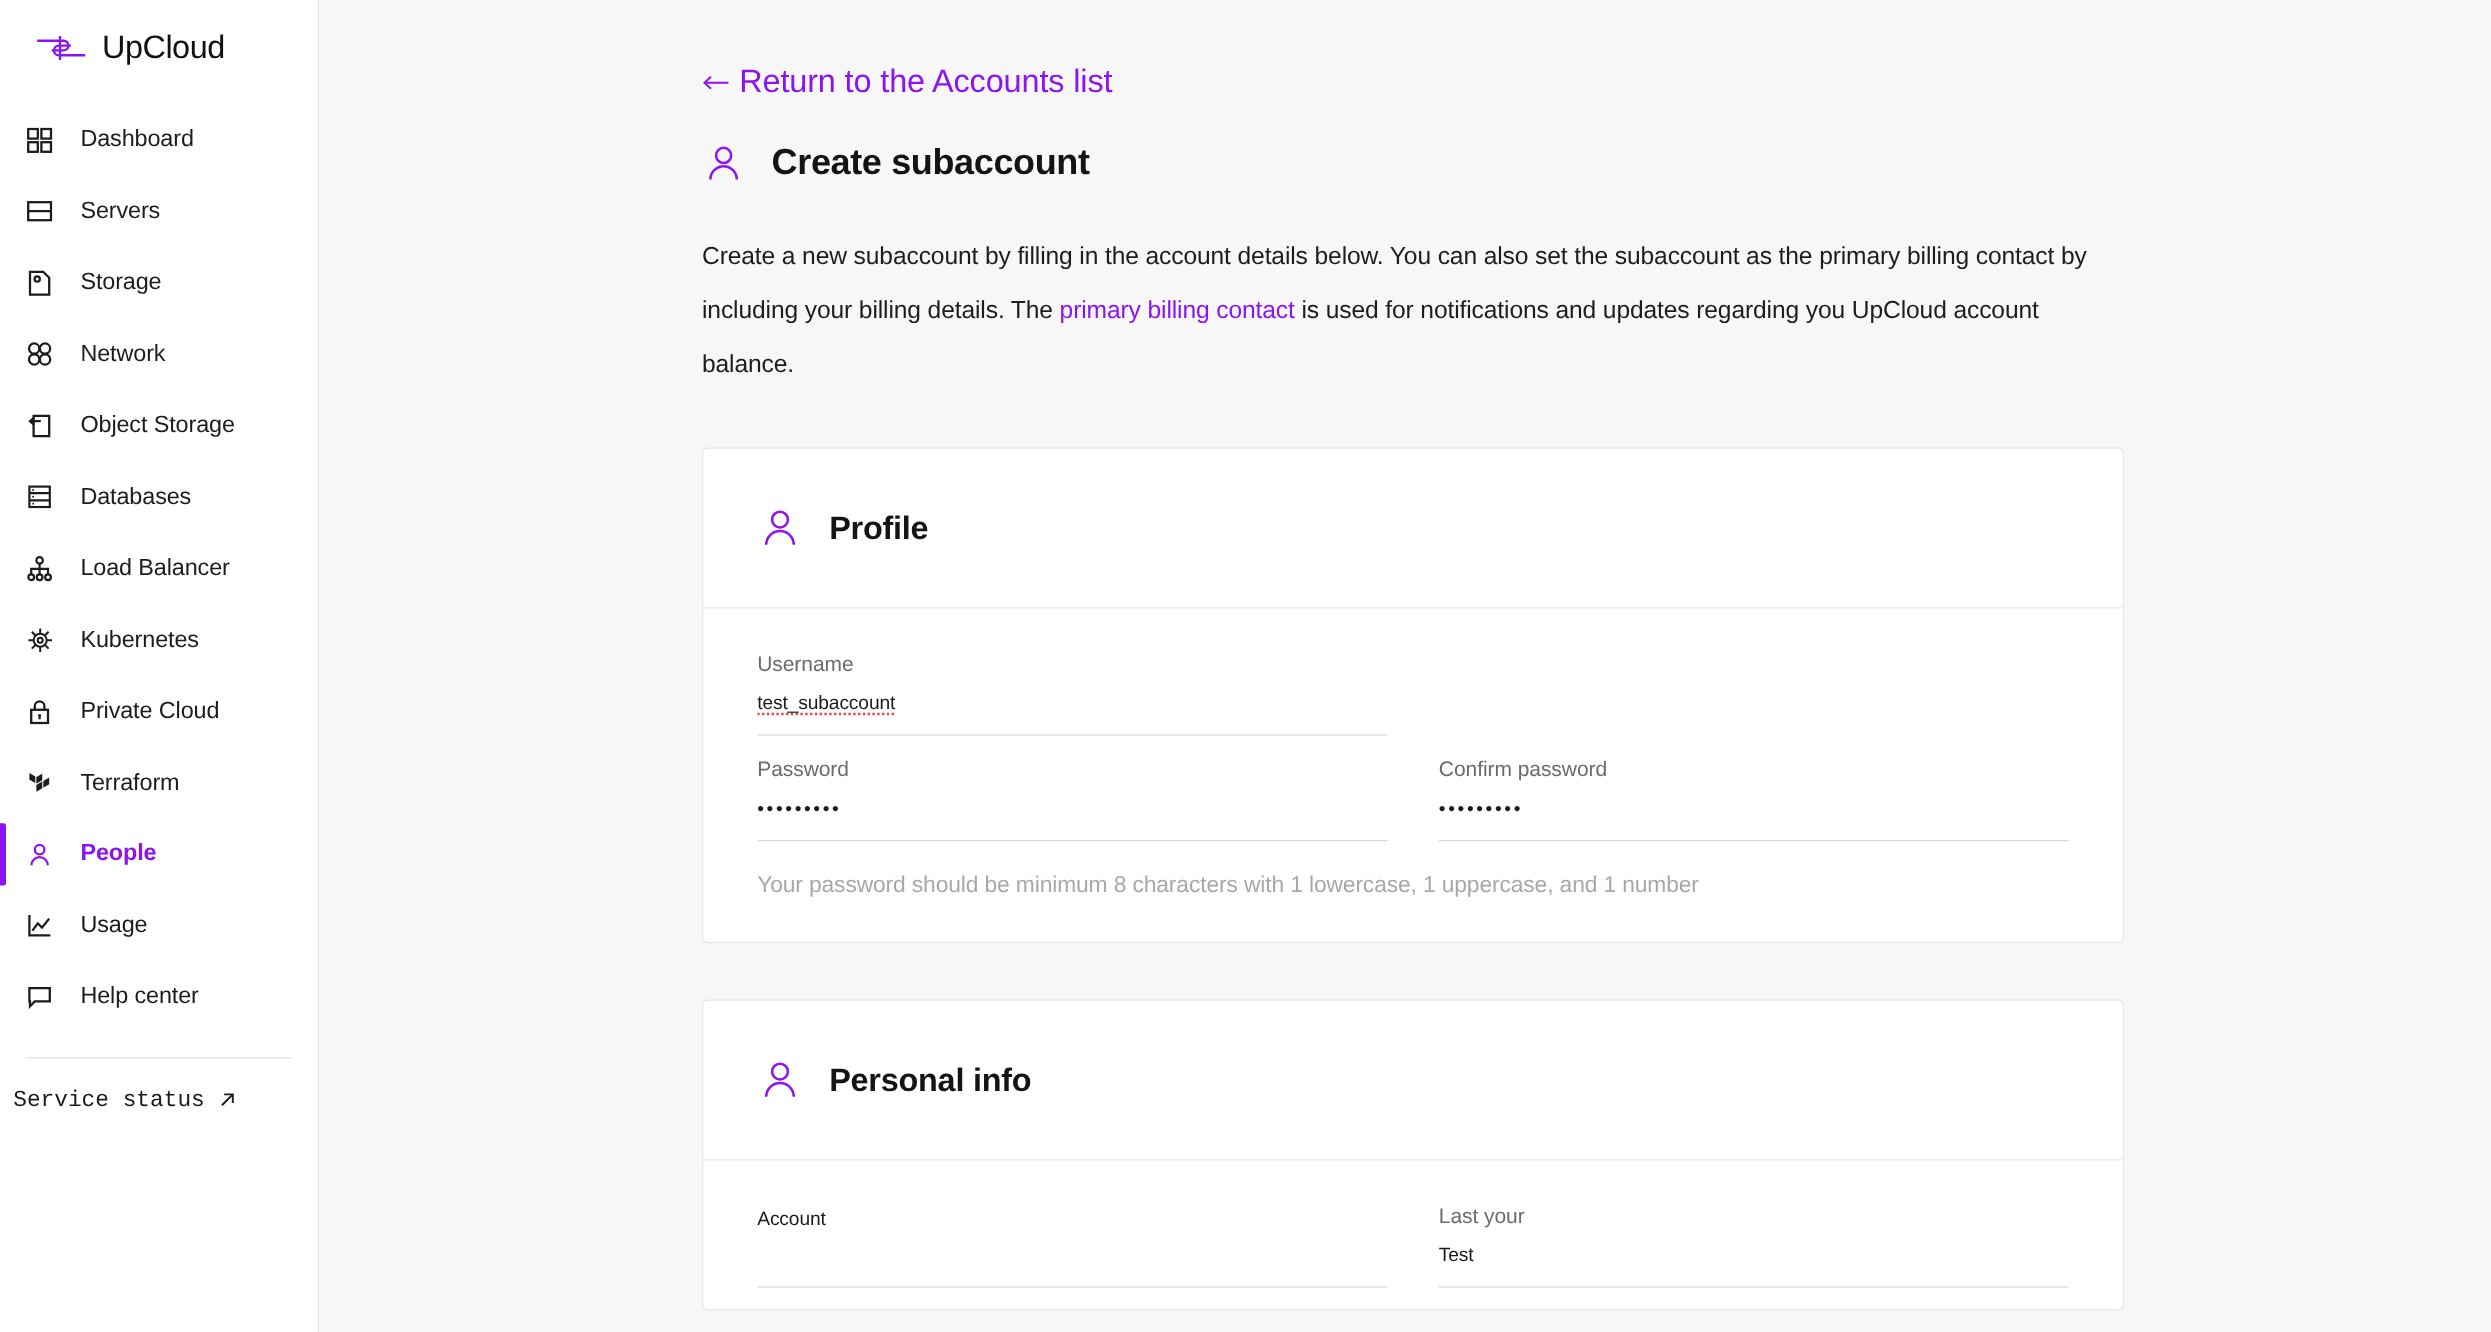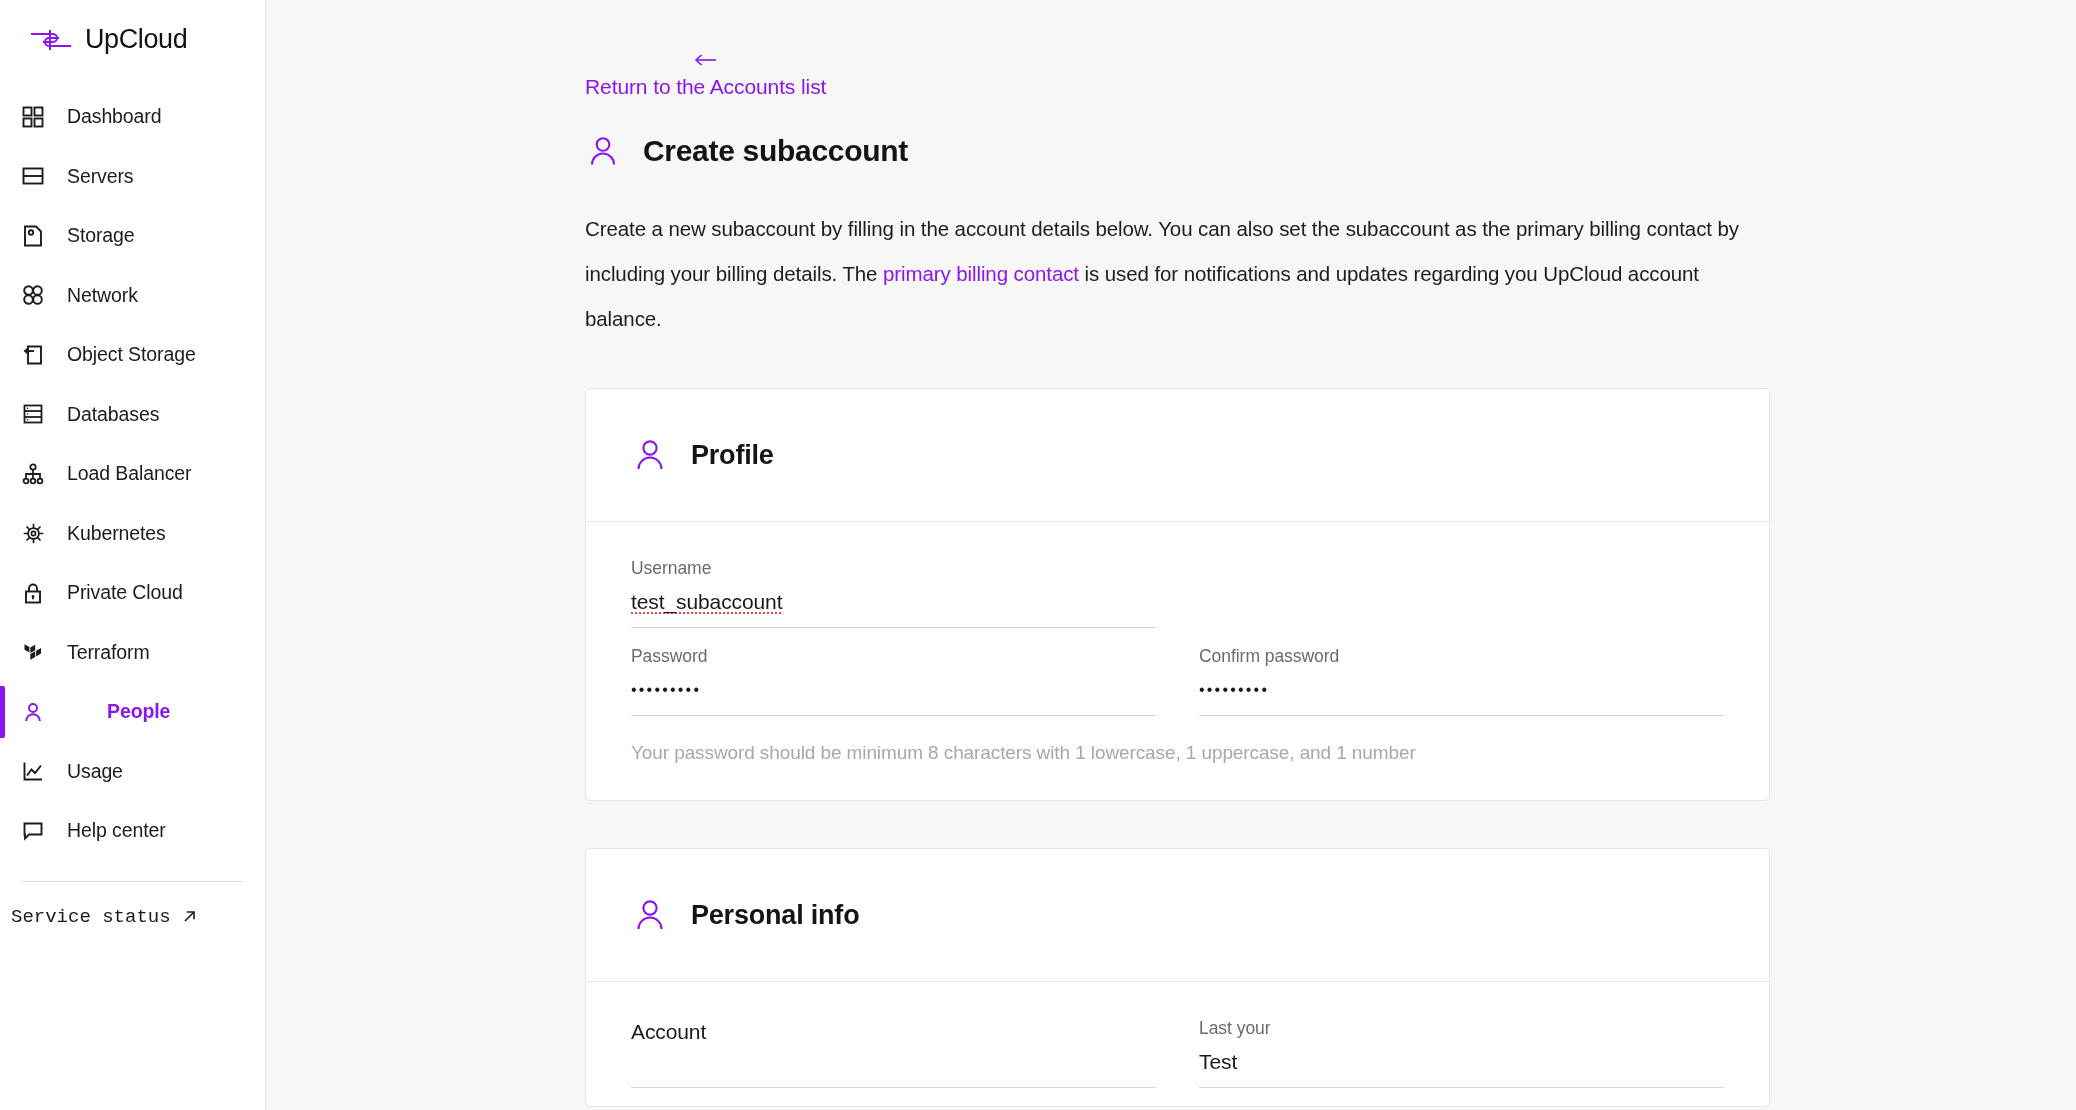--- a/index.html
+++ b/index.html
@@ -74,21 +74,21 @@
     flex: 0 0 26px;
   }
   .nav-item .nav-icon svg { display: block; }
   .nav-label {
     font-size: 19.5px;
     letter-spacing: -0.1px;
     white-space: nowrap;
   }
 
   .nav-item.active { color: #8b14f0; }
-  .nav-item.active .nav-label { font-weight: bold; margin-left: 40px; }
+  .nav-item.active .nav-label { font-weight: bold; }
   .nav-item.active::before {
     content: "";
     position: absolute;
     left: 0; top: 4px;
     width: 5px;
     height: 52px;
     background: #8b14f0;
     border-radius: 0 2px 2px 0;
   }
 
@@ -127,24 +127,23 @@
     top: 0;
     width: 1450px;
   }
 
   .return-link {
     display: inline-flex;
     align-items: center;
     gap: 8px;
     margin-top: 53px;
     color: #8b14f0;
-    font-size: 21px;
+    font-size: 27px;
     cursor: pointer;
     letter-spacing: -0.1px;
-    flex-direction: column;
   }
   .return-link .arrow-left { width: 23px; height: 14px; display:block; }
 
   .page-title-row {
     display: flex;
     align-items: center;
     gap: 22px;
     margin-top: 34px;
   }
   .page-title-icon { width: 36px; height: 36px; display:block; }
@@ -208,21 +207,21 @@
   .field.col-gap { margin-left: 43px; }
 
   .field-label {
     font-size: 17.5px;
     color: #6b6b6b;
     letter-spacing: -0.05px;
     display: block;
     margin-bottom: 9px;
   }
   .field-value {
-    font-size: 21px;
+    font-size: 16px;
     color: #1a1a1a;
     letter-spacing: -0.1px;
     line-height: 28px;
     height: 28px;
     display: block;
     white-space: nowrap;
     overflow: hidden;
   }
   .field-underline {
     position: absolute;

